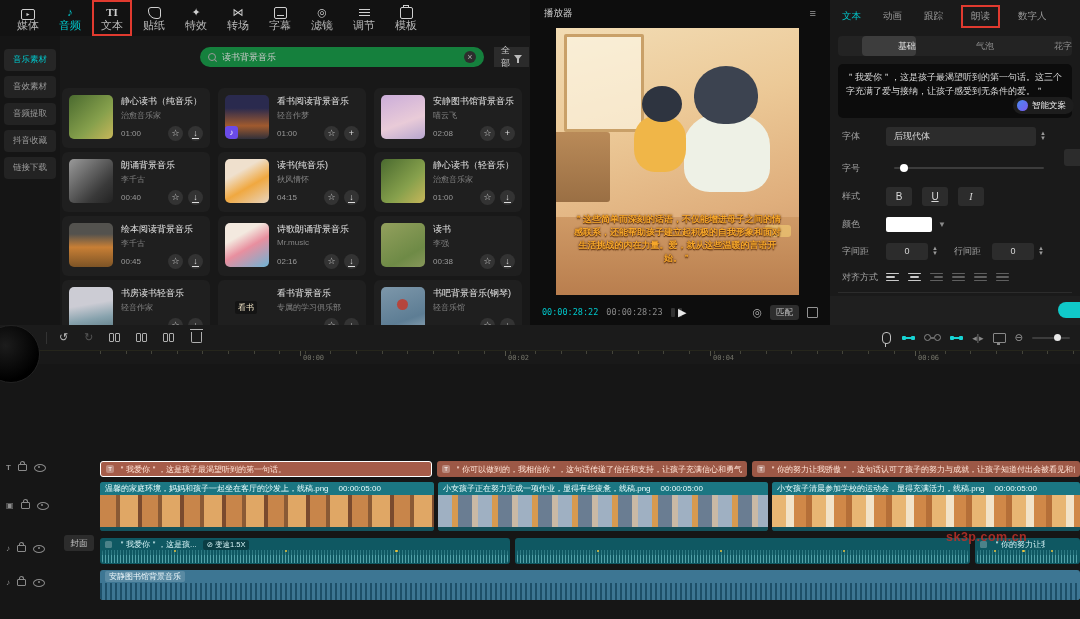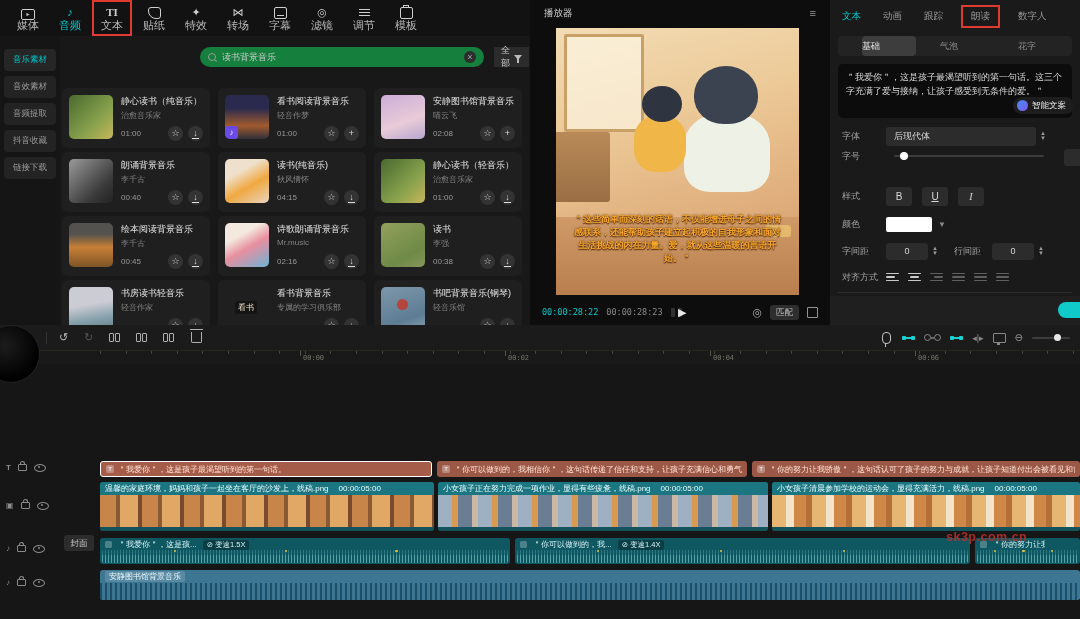--- a/index.html
+++ b/index.html
@@ -87,32 +87,32 @@
   #ratiobtn{height:15px;background:#2e2e2e;border-radius:3px;color:#bdbdbd;font-size:8.5px;line-height:15px;padding:0 6px;}
   .fullscr{width:9px;height:9px;border:1px solid #aaa;border-radius:1px;opacity:.85;}
 
   
   #inspector{position:absolute;left:830px;top:0;width:250px;height:325px;background:#1a1a1a;}
   #itabs{position:absolute;left:10px;top:0;right:6px;height:32px;display:flex;align-items:center;gap:18px;}
   .itab{color:#9a9a9a;font-size:9.5px;position:relative;padding:3px 2px;}
   .itab.active{color:#00c7cb;}
   .itab.redbox{outline:2px solid #e03a2f;padding:3px 8px;}
   #isubtabs{position:absolute;left:8px;top:36px;right:8px;height:20px;background:#232323;border-radius:4px;display:flex;}
-  .isub{flex:1;text-align:left;line-height:20px;font-size:9px;color:#8d8d8d;border-radius:4px;margin-left:24px;}
+  .isub{flex:1;text-align:right;line-height:20px;font-size:9px;color:#8d8d8d;border-radius:4px;margin-left:24px;}
   .isub.active{background:#3d3d3d;color:#e8e8e8;}
   #itextbox{position:absolute;left:8px;top:64px;right:8px;height:54px;background:#0c0c0c;border-radius:5px;color:#d8d8d8;font-size:9px;line-height:1.55;padding:7px 8px;box-sizing:border-box;}
   #smartpill{position:absolute;right:-2px;bottom:4px;display:flex;align-items:center;gap:4px;background:#1d1d1d;border-radius:9px;padding:2px 8px 2px 4px;}
   #smartpill .bluedot{width:11px;height:11px;border-radius:50%;background:linear-gradient(135deg,#4a8af0,#7a5af0);}
   #smartpill .sptext{color:#e8e8e8;font-size:8.5px;white-space:nowrap;}
   .irow{position:absolute;left:12px;right:0;height:20px;display:flex;align-items:center;}
   .ilabel{width:44px;color:#a0a0a0;font-size:9px;flex:0 0 auto;}
   #fontrow{top:126px;}
   #fontsel{width:150px;height:19px;background:#2c2c2c;border-radius:3px;color:#d8d8d8;font-size:9px;line-height:19px;padding:0 8px;box-sizing:border-box;}
   .stepcol{display:flex;flex-direction:column;margin-left:4px;color:#9a9a9a;font-size:6px;line-height:5px;}
-  #sizerow{top:146px;}
+  #sizerow{top:158px;}
   #sizetrack{position:relative;width:150px;height:2px;background:#3c3c3c;border-radius:1px;margin-left:8px;}
   #sizehandle{position:absolute;left:6px;top:-3.5px;width:8px;height:8px;border-radius:50%;background:#fff;}
   #sizebox{position:absolute;right:-10px;top:149px;width:26px;height:17px;background:#2c2c2c;border-radius:3px;}
   #stylerow{top:186px;}
   .stybtn{width:26px;height:19px;background:#2c2c2c;border-radius:3px;color:#d8d8d8;font-size:10px;text-align:center;line-height:19px;margin-right:10px;}
   .stybtn.u{text-decoration:underline;}
   .stybtn.i{font-style:italic;font-family:"Liberation Serif",serif;}
   #colorrow{top:214px;}
   #swatch{width:46px;height:15px;background:#fff;border-radius:2px;}
   .chev{color:#8a8a8a;font-size:8px;margin-left:6px;}
@@ -707,25 +707,20 @@
             <span class="aicon"></span>
             <span class="alabel" style="max-width: 55%;">＂我爱你＂，这是孩...</span>
             <span class="speedbadge">⊘ 变速1.5X</span>
           </div>
           <div class="awave"></div>
           <span class="beatdot" style="left: 73.8px;"></span>
           <span class="beatdot" style="left: 184.5px;"></span>
           <span class="beatdot" style="left: 295.2px;"></span>
         </div>
         <div class="aclip" style="left: 515px; width: 455px;">
-          <div class="alabelrow">
-            <span class="aicon"></span>
-            <span class="alabel" style="max-width: 55%;">＂你可以做到的，我...</span>
-            <span class="speedbadge">⊘ 变速1.4X</span>
-          </div>
           <div class="awave"></div>
           <span class="beatdot" style="left: 81.9px;"></span>
           <span class="beatdot" style="left: 204.75px;"></span>
           <span class="beatdot" style="left: 327.6px;"></span>
         </div>
         <div class="aclip" style="left: 975px; width: 105px;">
           <div class="alabelrow">
             <span class="aicon"></span>
             <span class="alabel" style="max-width: 55%;">＂你的努力让我...</span>
           </div>

